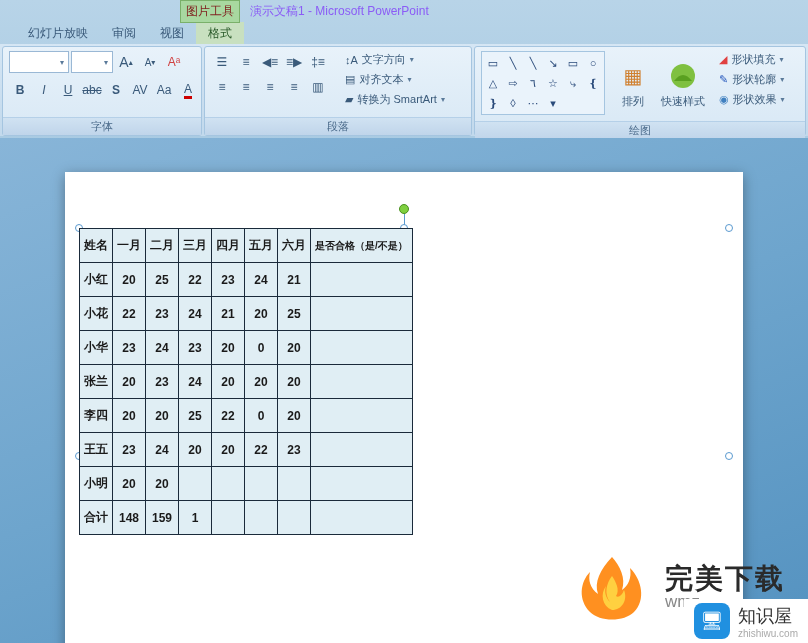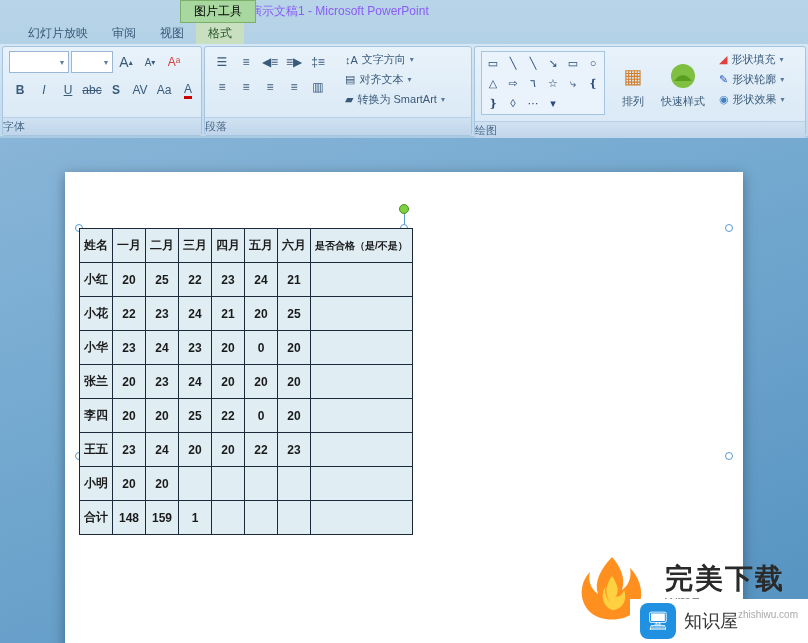--- a/index.html
+++ b/index.html
@@ -1,26 +1,26 @@
 <!DOCTYPE html>
 <html><head>
 <meta charset="utf-8">
 <style>
 *{box-sizing:border-box;margin:0;padding:0;font-family:"Microsoft YaHei",SimSun,sans-serif}
 body{width:808px;height:643px;overflow:hidden;background:linear-gradient(to bottom,#b8d4e8 0%,#9dc3de 40%,#7eb1d3 100%);position:relative}
 .titlebar{height:22px;display:flex;align-items:center;font-size:12px;color:#3a6a9a;padding-left:180px}
-.tooltab{position:absolute;left:180px;top:0;background:#a8d8a0;color:#000000;font-size:12px;padding:2px 13px;border:1px solid #7ab06a}
+.tooltab{position:absolute;left:180px;top:0;background:#a8d8a0;color:#7f1d1d;font-size:12px;padding:2px 5px;border:1px solid #7ab06a}
 .doctitle{margin-left:70px;color:#8b5cf6}
 .tabbar{height:22px;display:flex;padding-left:16px;font-size:12px;color:#3a5a7a}
 .tab{padding:3px 12px;cursor:pointer}
 .tab.alt{background:#c8e0c0;color:#2a5a2a}
 .ribbon{height:92px;display:flex;gap:2px;padding:2px 2px 0 2px;background:linear-gradient(#d5e6f4,#c2d9ec)}
 .group{background:linear-gradient(#e8f2fa,#d8e8f5);border:1px solid #a5c5e0;border-radius:3px;display:flex;flex-direction:column;position:relative}
 .group-body{flex:1;display:flex;align-items:flex-start;padding:4px 6px;gap:6px}
-.group-label{text-align:left;font-size:11px;color:#4a6a8a;padding:1px 0;background:linear-gradient(#d0e2f2,#c0d5ea);border-top:1px solid #b5d0e8;position:relative}
+.group-label{text-align:center;font-size:11px;color:#4a6a8a;padding:1px 0;background:linear-gradient(#d0e2f2,#c0d5ea);border-top:1px solid #b5d0e8;position:relative}
 .fontgroup{width:200px}
 .paragroup{width:268px}
 .drawgroup{flex:1;min-width:320px}
 .btn-row{display:flex;gap:2px;align-items:center}
 .ibtn{width:22px;height:22px;border:1px solid transparent;display:flex;align-items:center;justify-content:center;font-size:12px;color:#3a5a7a;border-radius:2px}
 .fontsizes{display:flex;gap:2px;margin-bottom:3px}
 .fsbox{width:60px;height:22px;border:1px solid #9ab8d5;background:#fff;display:flex;align-items:center;padding:0 4px;font-size:11px;justify-content:space-between}
 .dropdown-arrow{font-size:8px;color:#5a7a9a}
 .col{display:flex;flex-direction:column;gap:3px}
 .textbtn{display:flex;align-items:center;gap:4px;font-size:11px;color:#3a5a7a;padding:1px 4px;white-space:nowrap}
@@ -37,21 +37,21 @@
 .tbl td,.tbl th{border:1.5px solid #1a2a3a;text-align:center;font-size:12px;padding:8px 4px;font-weight:bold;color:#1a1a1a}
 .tbl th{font-size:12px}
 .tbl td.empty{background:#e0eef4}
 .watermark{position:absolute;right:8px;bottom:6px;display:flex;align-items:center;gap:13px;padding:10px 15px 15px 10px;}
 .wm-flame{width:80px;height:70px;position:relative;display:block;}
 .wm-text{display:flex;flex-direction:column;line-height:1}
 .wm-cn{font-size:28px;font-weight:600;color:#2a2a2a;letter-spacing:2px}
 .wm-en{font-size:17px;color:#888;letter-spacing:0px}
 .badge{position:absolute;right:0;bottom:0;display:flex;align-items:center;gap:8px;background:#fff;padding:4px 10px}
 .badge-icon{width:36px;height:36px;background:#2090e0;border-radius:8px;display:flex;align-items:center;justify-content:center;color:#fff;font-size:18px}
-.badge-txt{display:flex;flex-direction:row;color:#555}
+.badge-txt{display:flex;flex-direction:column;color:#555}
 .badge-cn{font-size:18px;color:#333}
 .badge-en{font-size:10px;color:#aaa}
 </style>
 </head>
 <body>
 
 <div class="titlebar">
   <div class="tooltab">图片工具</div>
   <span class="doctitle">演示文稿1 - Microsoft PowerPoint</span>
 </div>

